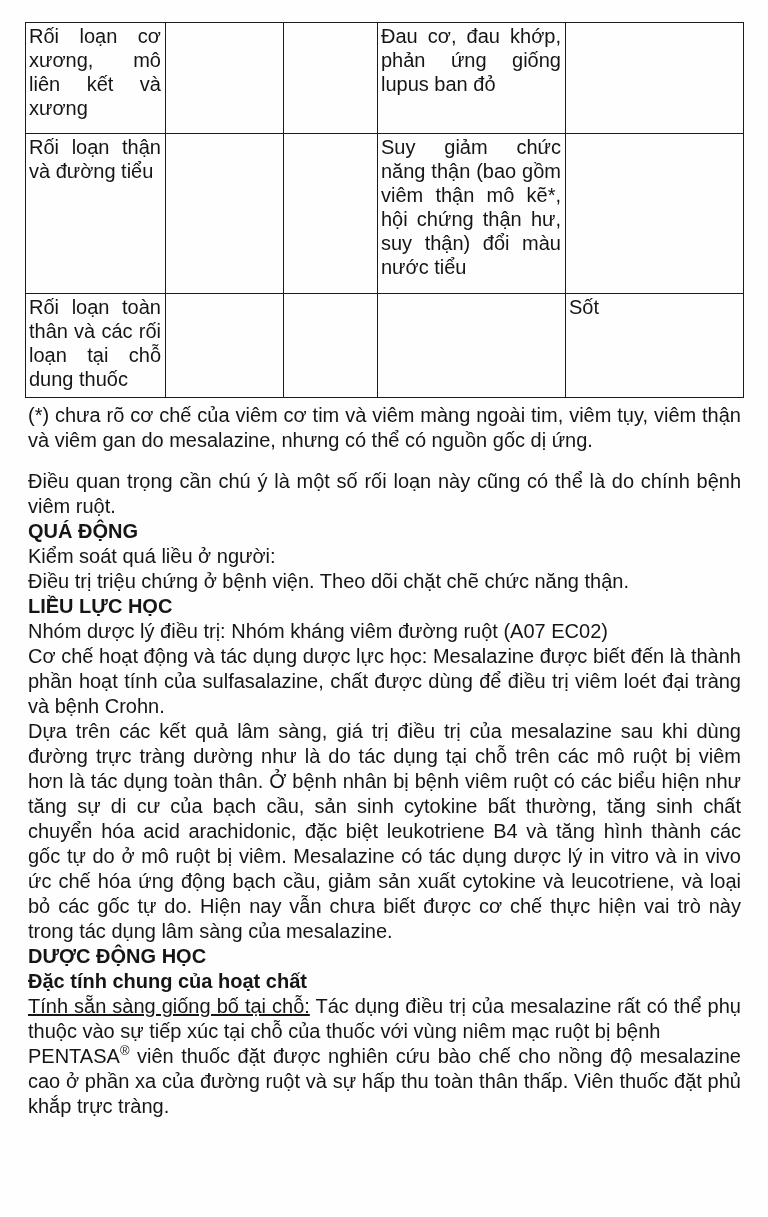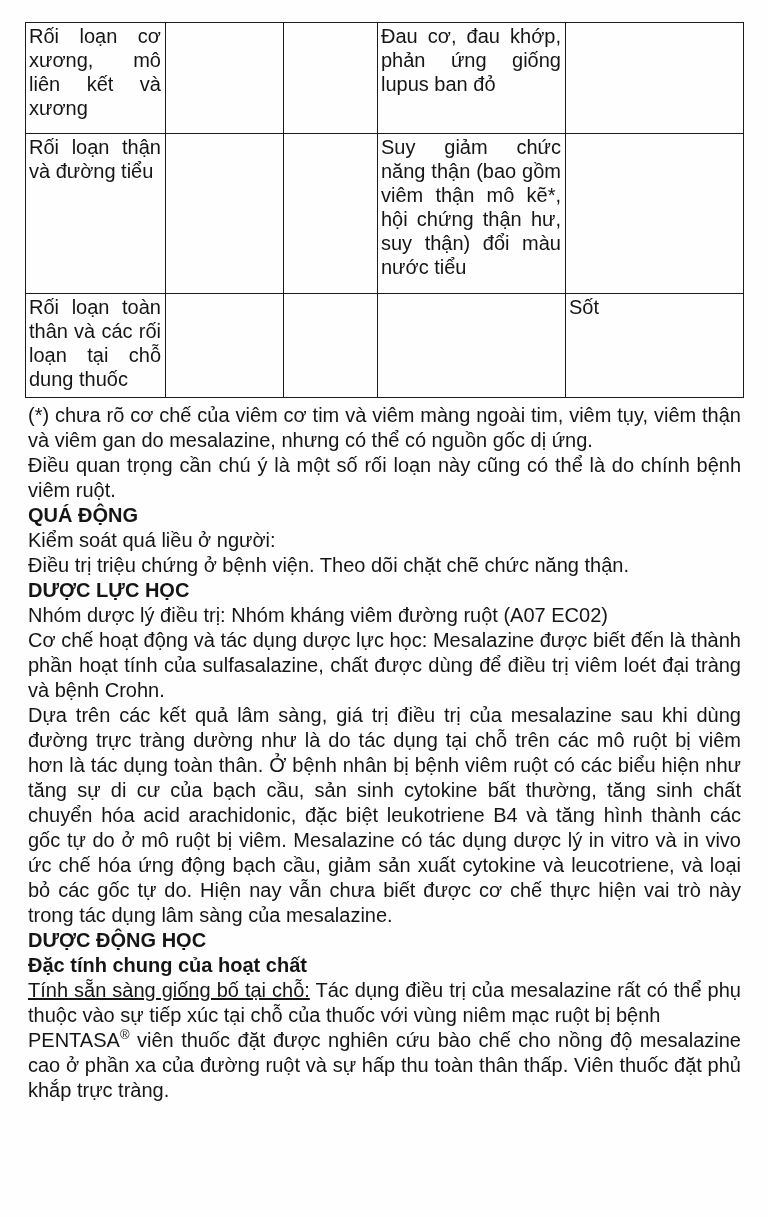--- a/index.html
+++ b/index.html
@@ -30,21 +30,21 @@
     text-align: justify;
     line-height: 24px;
   }
   tr.r1 { height: 111px; }
   tr.r2 { height: 160px; }
   tr.r3 { height: 104px; margin-left: 32px; }
   
   .text-col { width: 713px; margin-left: 3px; }
   p { margin: 0; text-align: justify; }
   .footnote     { margin-top: 5px; }
-  .note         { }
+  .note         { margin-top: 16px; }
   .bold         { font-weight: bold; }
   h2.sec {
     font-size: 20px;
     line-height: 25px;
     font-weight: bold;
     margin: 0;
     text-align: left;
   }
   .sec-overdose   { margin-top: 19px; }
   .sec-dynamics   { margin-top: 21px; }
@@ -95,21 +95,21 @@
 
     <p class="footnote">(*) chưa rõ cơ chế của viêm cơ tim và viêm màng ngoài tim, viêm tụy, viêm thận và viêm gan do mesalazine, nhưng có thể có nguồn gốc dị ứng.</p>
 
     <p class="note">Điều quan trọng cần chú ý là một số rối loạn này cũng có thể là do chính bệnh viêm ruột.</p>
 
 
     <h2 class="sec sec-overdose">QUÁ ĐỘNG</h2>
     <p>Kiểm soát quá liều ở người:</p>
     <p>Điều trị triệu chứng ở bệnh viện. Theo dõi chặt chẽ chức năng thận.</p>
 
-    <h2 class="sec sec-dynamics">DƯỢC LỰC HỌC</h2>
+    <h2 class="sec sec-dynamics">LIỀU LỰC HỌC</h2>
     <p>Nhóm dược lý điều trị: Nhóm kháng viêm đường ruột (A07 EC02)</p>
     <p class="para-gap">Cơ chế hoạt động và tác dụng dược lực học: Mesalazine được biết đến là thành phần hoạt tính của sulfasalazine, chất được dùng để điều trị viêm loét đại tràng và bệnh Crohn.</p>
     <p>Dựa trên các kết quả lâm sàng, giá trị điều trị của mesalazine sau khi dùng đường trực tràng dường như là do tác dụng tại chỗ trên các mô ruột bị viêm hơn là tác dụng toàn thân. Ở bệnh nhân bị bệnh viêm ruột có các biểu hiện như tăng sự di cư của bạch cầu, sản sinh cytokine bất thường, tăng sinh chất chuyển hóa acid arachidonic, đặc biệt leukotriene B4 và tăng hình thành các gốc tự do ở mô ruột bị viêm. Mesalazine có tác dụng dược lý in vitro và in vivo ức chế hóa ứng động bạch cầu, giảm sản xuất cytokine và leucotriene, và loại bỏ các gốc tự do. Hiện nay vẫn chưa biết được cơ chế thực hiện vai trò này trong tác dụng lâm sàng của mesalazine.</p>
 
     <h2 class="sec sec-kinetics">DƯỢC ĐỘNG HỌC</h2>
     <p class="bold">Đặc tính chung của hoạt chất</p>
     <p><span class="underline">Tính sẵn sàng giống bố tại chỗ:</span><span> Tác dụng điều trị của mesalazine rất có thể phụ thuộc vào sự tiếp xúc tại chỗ của thuốc với vùng niêm mạc ruột bị bệnh</span></p>
     <p><span>PENTASA</span><sup>®</sup><span> viên thuốc đặt được nghiên cứu bào chế cho nồng độ mesalazine cao ở phần xa của đường ruột và sự hấp thu toàn thân thấp. Viên thuốc đặt phủ khắp trực tràng.</span></p>
 
   </div>

